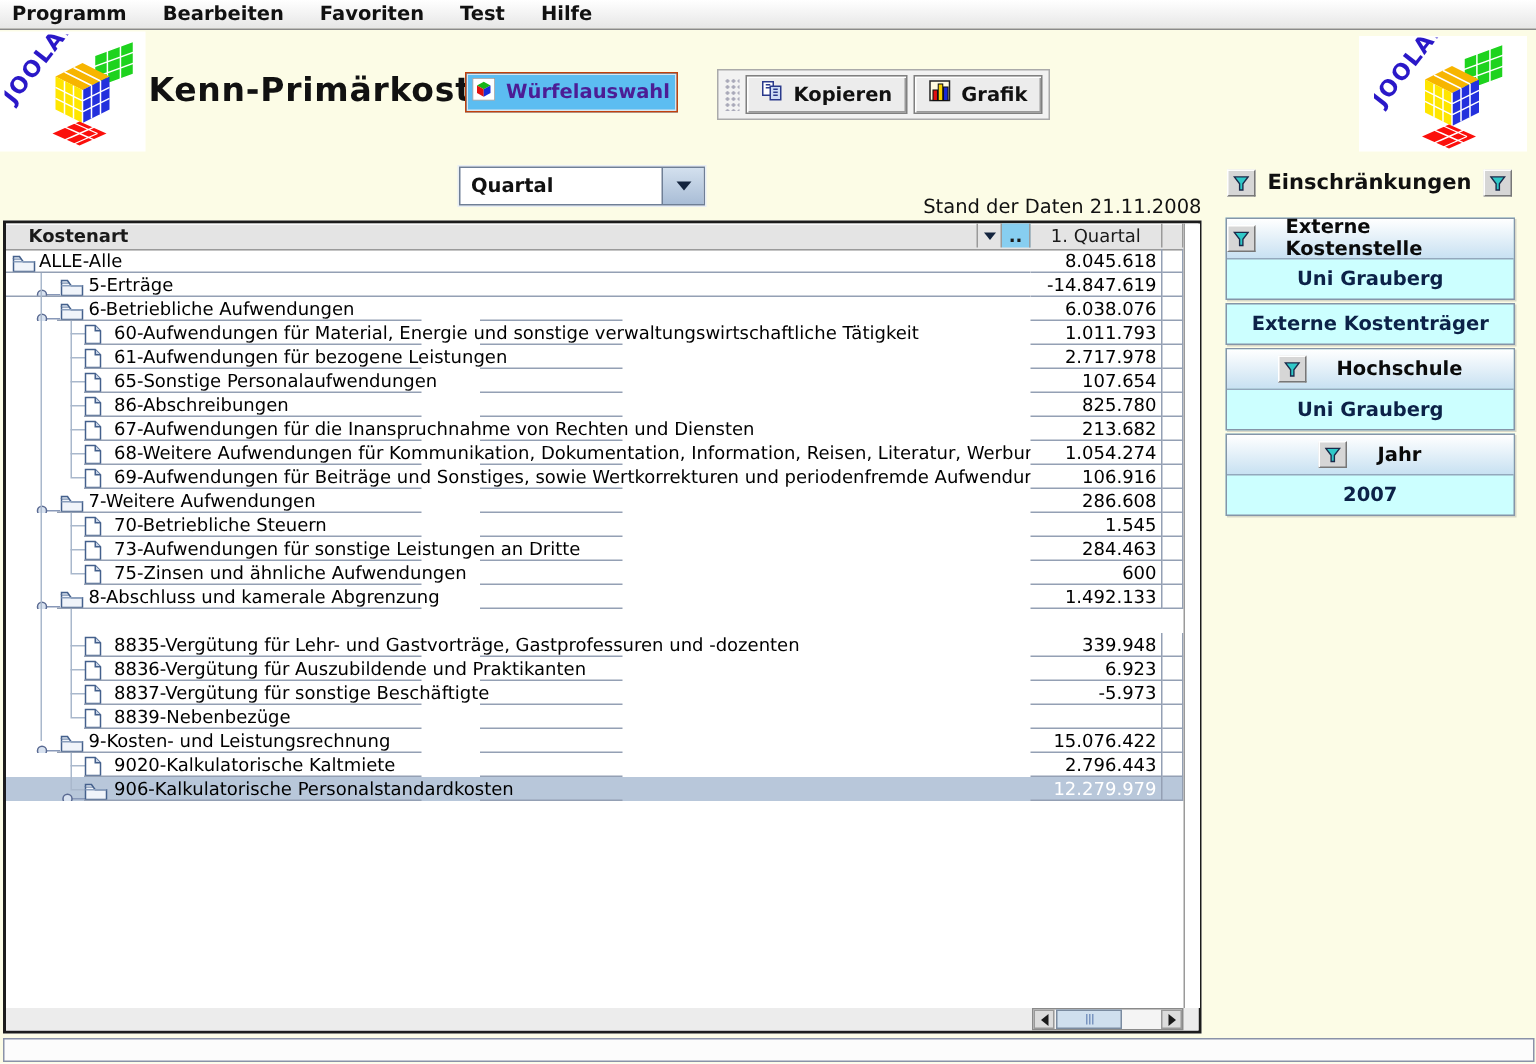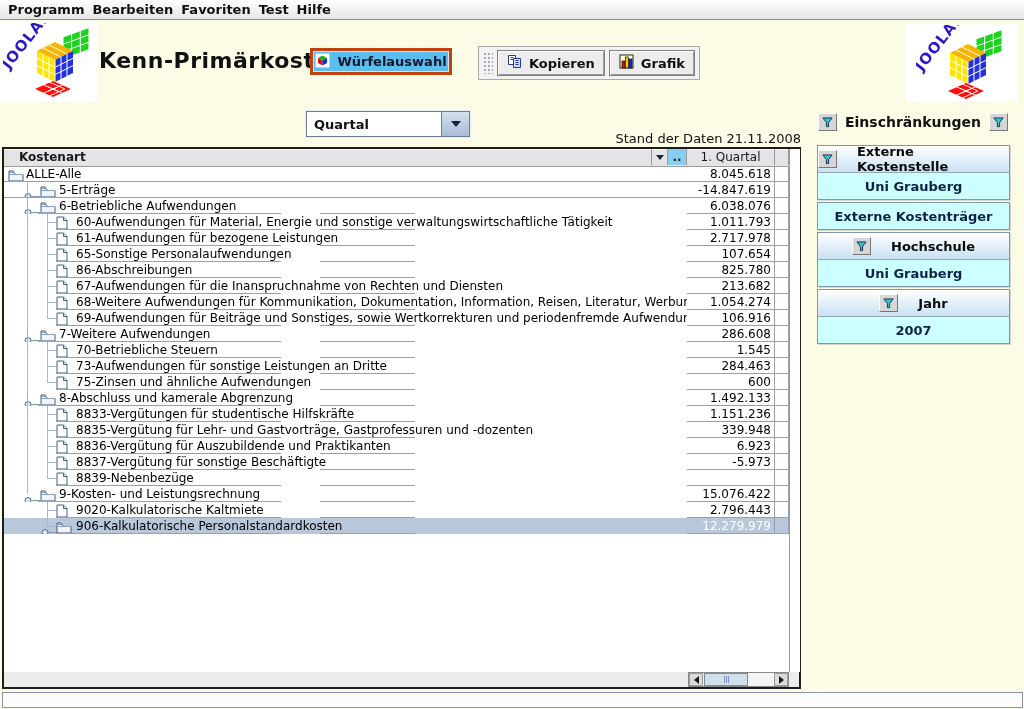--- a/index.html
+++ b/index.html
@@ -1,30 +1,30 @@
 <!DOCTYPE html>
 <html><head>
 <meta charset="utf-8">
 <style>
   html,body{margin:0;padding:0;}
   .win{position:relative;width:1024px;height:709px;background:#fcfce6;overflow:hidden;
        font-family:"DejaVu Sans","Liberation Sans",sans-serif;}
   
   .menubar{position:absolute;left:0;top:0;width:1024px;height:20px;
     background:linear-gradient(#ffffff,#e6e6e6);border-bottom:1px solid #8a8a8a;
-    display:flex;align-items:center;padding-left:8px;gap:8px;box-sizing:border-box;}
+    display:flex;align-items:center;padding-left:8px;gap:24px;box-sizing:border-box;}
   .mitem{font-size:13px;font-weight:bold;color:#111;cursor:default;}
   
   .logo{position:absolute;background:#ffffff;display:flex;align-items:center;justify-content:center;}
   .logo-left{left:0;top:21px;width:97px;height:80px;}
   .logo-right{left:906px;top:24px;width:112px;height:77px;}
   .title{position:absolute;left:99px;top:48px;font-size:22px;font-weight:bold;color:#111;letter-spacing:.5px;}
   .cubebtn{position:absolute;left:310px;top:48px;width:142px;height:27px;background:#5cbdf1;
-    border:3px solid #c2410c;box-shadow:0 0 0 1px #d7e6f0 inset;display:flex;align-items:center;
-    justify-content:center;gap:7px;font-size:13px;font-weight:bold;color:#0f172a;
+    border:1px solid #c2410c;box-shadow:0 0 0 1px #d7e6f0 inset;display:flex;align-items:center;
+    justify-content:center;gap:7px;font-size:13px;font-weight:bold;color:#4c1d95;
     font-family:inherit;cursor:pointer;}
   .toolbar{position:absolute;left:478px;top:46px;height:32px;background:#f2f2f2;border:1px solid #aaa;
     display:flex;align-items:center;padding:0 4px;gap:4px;}
   .grip{width:10px;height:22px;background-image:radial-gradient(circle,#a8a8b8 1px,transparent 1.3px);
     background-size:4px 4px;cursor:grab;}
   .tbtn{height:26px;background:#ececec;border:1px solid #808080;
     box-shadow:inset 1px 1px 0 #ffffff, inset -1px -1px 0 #9a9a9a;display:flex;align-items:center;
     gap:6px;padding:0 9px;font-size:13px;font-weight:bold;color:#111;font-family:inherit;cursor:pointer;}
   
   .combo{position:absolute;left:306px;top:111px;width:162px;height:24px;border:1px solid #6f7f96;
@@ -478,34 +478,20 @@
                 <path d="M1 5.5 h14" stroke="#8ba0be" fill="none"></path>
                 <path d="M1 3.5 v-1.5 h4 l1 1.5" fill="#dde6f2" stroke="#44608c"></path>
               </svg></span>
             <span class="tlabel" style="left: 55px;">8-Abschluss und kamerale Abgrenzung</span>
             <i class="segA" style="left: 34px; width: 243px;"></i>
             <i class="segB"></i>
           </div>
           <div class="vcell">1.492.133</div>
           <div class="ncell"></div>
         </div>
-        <div class="trow" style="top: 240px;">
-          <div class="treewrap">
-            <i class="stub"></i>
-            <span class="ticon" style="left: 52px;"><svg width="12" height="14" viewBox="0 0 12 14">
-                <path d="M1 1 h6.5 l3.5 3.5 v8.5 h-10 z" fill="#ffffff" stroke="#44608c"></path>
-                <path d="M7.5 1 v3.5 h3.5" fill="#c6d2e6" stroke="#44608c"></path>
-              </svg></span>
-            <span class="tlabel" style="left: 72px;">8833-Vergütungen für studentische Hilfskräfte</span>
-            <i class="segA" style="left: 52px; width: 225px;"></i>
-            <i class="segB"></i>
-          </div>
-          <div class="vcell">1.151.236</div>
-          <div class="ncell"></div>
-        </div>
         <div class="trow" style="top: 256px;">
           <div class="treewrap">
             <i class="stub"></i>
             <span class="ticon" style="left: 52px;"><svg width="12" height="14" viewBox="0 0 12 14">
                 <path d="M1 1 h6.5 l3.5 3.5 v8.5 h-10 z" fill="#ffffff" stroke="#44608c"></path>
                 <path d="M7.5 1 v3.5 h3.5" fill="#c6d2e6" stroke="#44608c"></path>
               </svg></span>
             <span class="tlabel" style="left: 72px;">8835-Vergütung für Lehr- und Gastvorträge, Gastprofessuren und -dozenten</span>
             <i class="segA" style="left: 52px; width: 225px;"></i>
             <i class="segB"></i>

